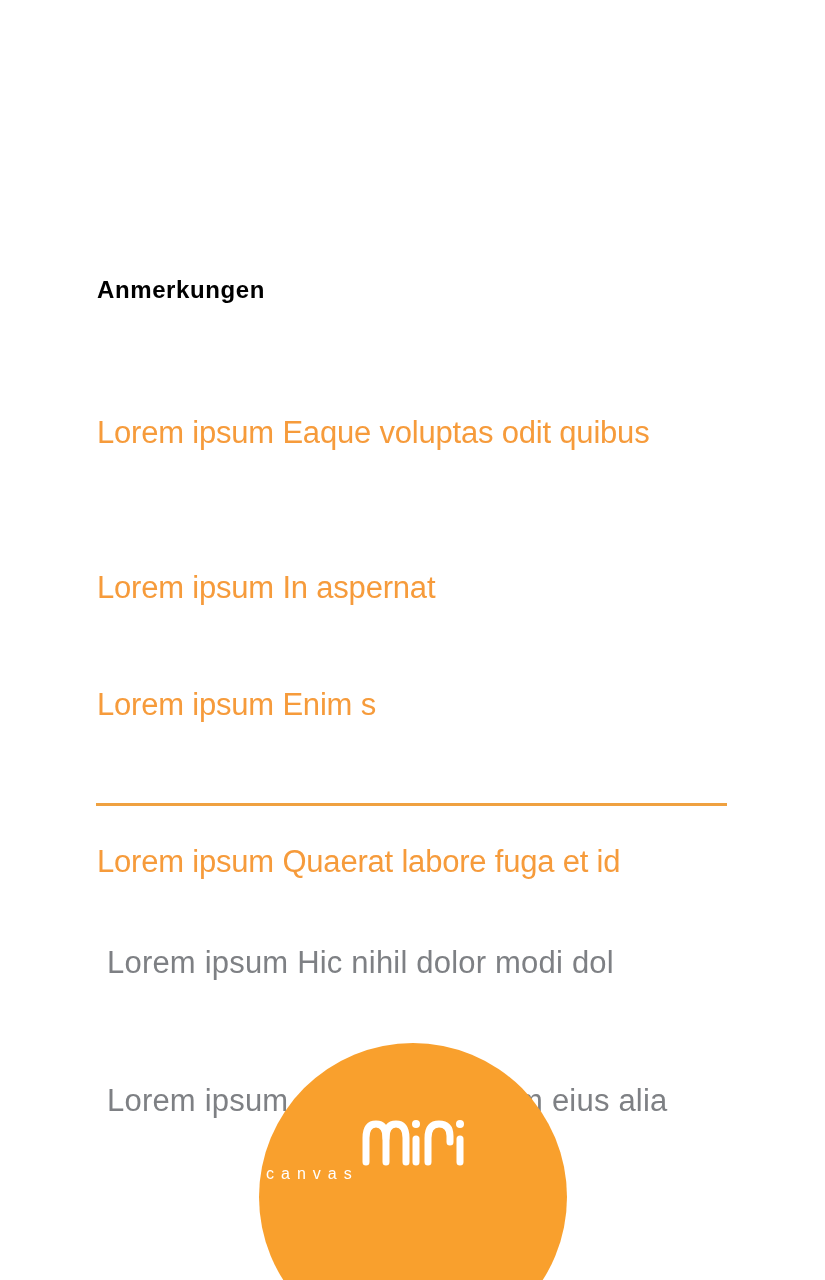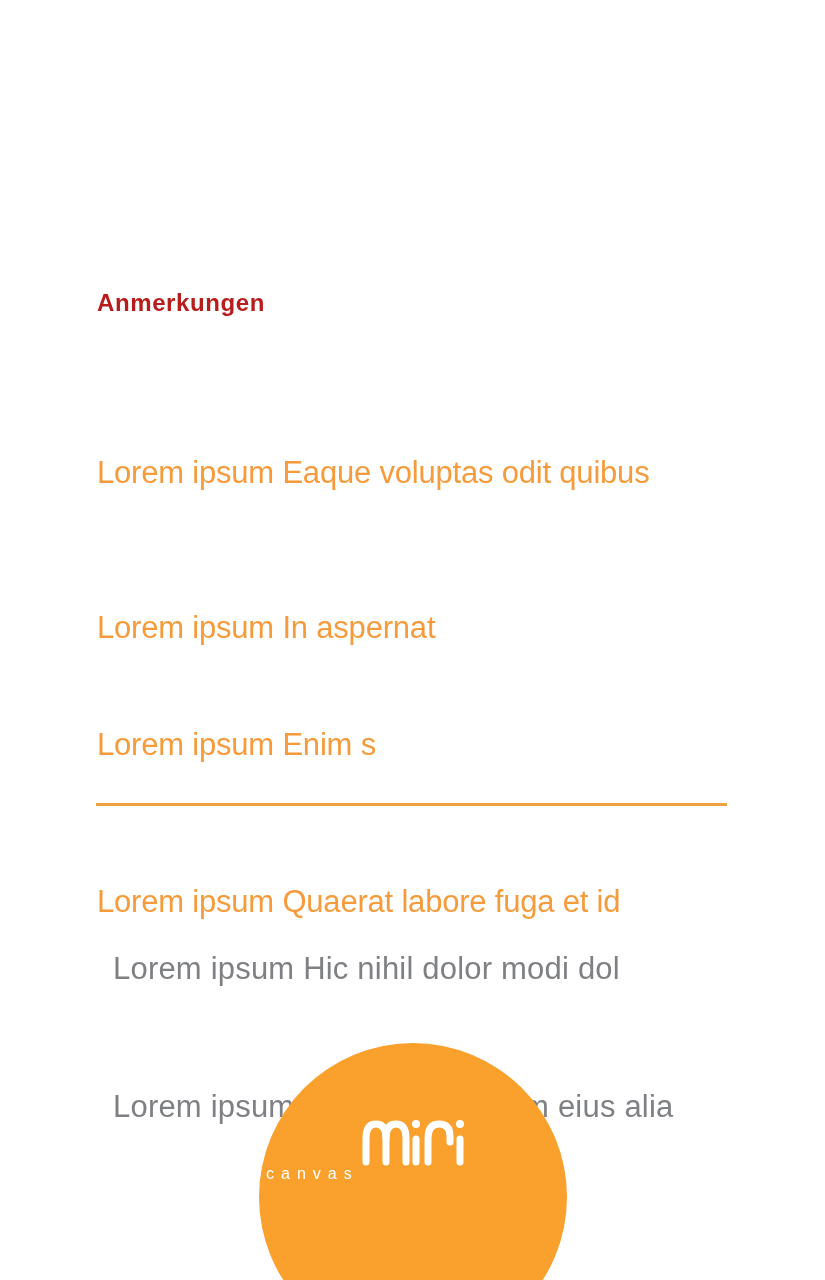--- a/index.html
+++ b/index.html
@@ -11,59 +11,59 @@
     position: relative;
     width: 825px;
     height: 1280px;
     background: #ffffff;
     overflow: hidden;
     font-family: "Liberation Sans", "DejaVu Sans", sans-serif;
   }
   .heading {
     position: absolute;
     left: 97px;
-    top: 270px;
+    top: 257px;
     font-size: 24px;
     font-weight: 700;
     letter-spacing: 0.6px;
-    color: #b91c1c;
+    color: #000000;
     line-height: 1.1;
   }
   .note {
     position: absolute;
     left: 97px;
     margin: 0;
     font-size: 31px;
     font-weight: 400;
     color: #F69B3B;
     line-height: 39px;
     letter-spacing: -0.2px;
     white-space: pre;
   }
-  .note span { display: block; margin-top: 40px; }
+  .note span { display: block; }
   .note-1 { top: 335px; }
   .note-2 { top: 412px; }
   .note-3 { top: 490px; }
   .note-4 { top: 607px; }
   .note-5 { top: 764px; text-align: center; }
   .divider {
     position: absolute;
     left: 96px;
     top: 803px;
     width: 631px;
     height: 3px;
     background: #EFA140;
     border: none;
     margin: 0;
   }
   .footer-text {
     position: absolute;
     left: 97px;
     top: 838px;
-    margin: 16px;
+    margin: 10px;
     font-size: 31px;
     font-weight: 400;
     color: #7E8084;
     line-height: 46px;
     letter-spacing: 0.2px;
     white-space: pre;
   }
   .footer-text span { display: block; }
   .logo-circle {
     position: absolute;

